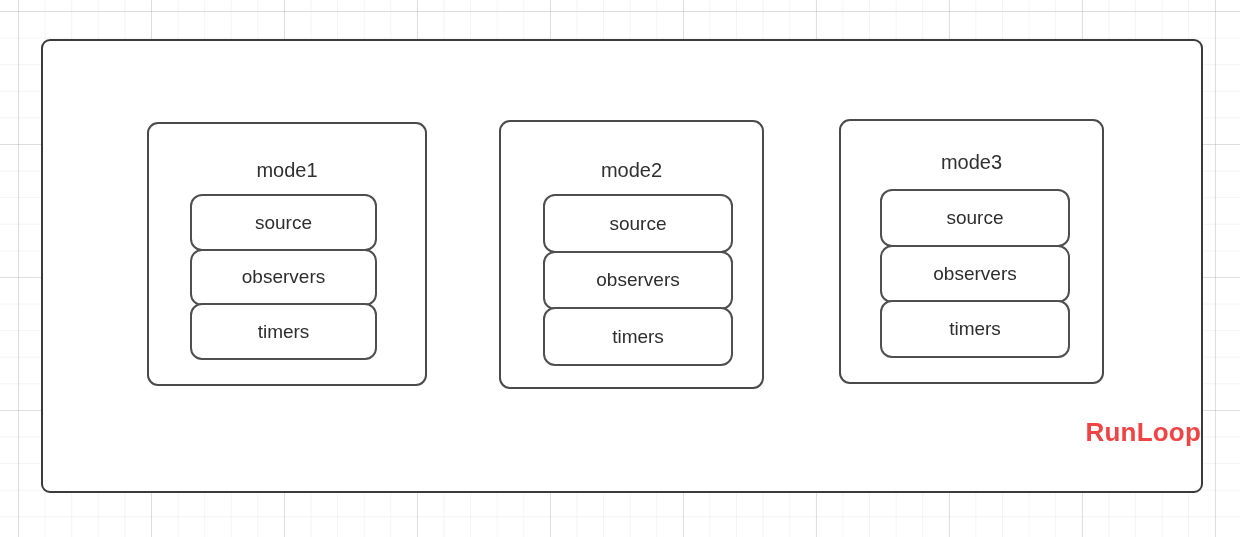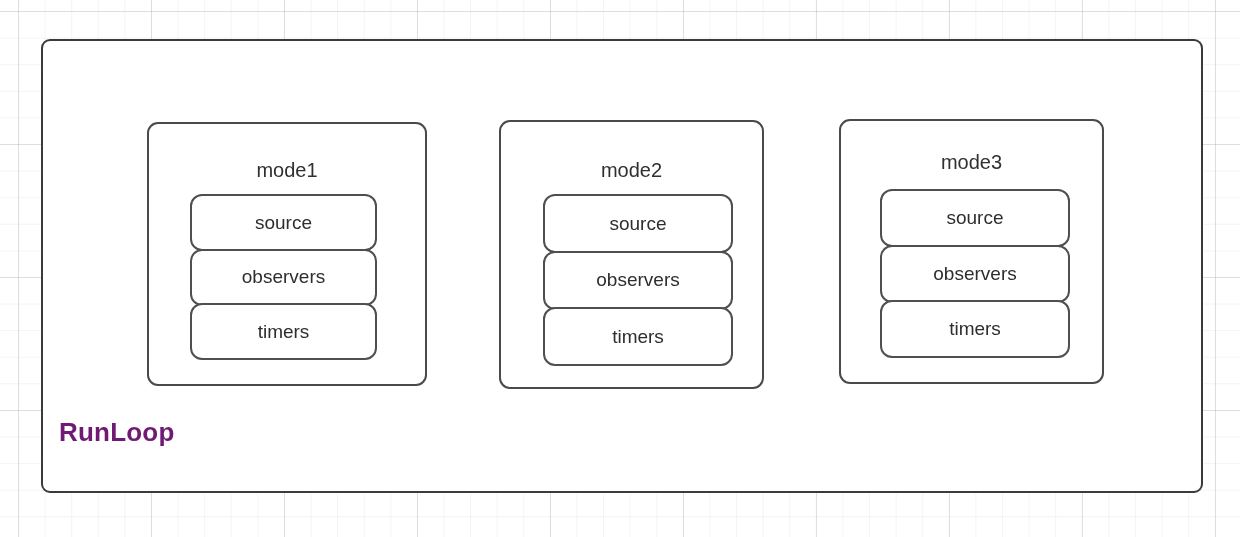--- a/index.html
+++ b/index.html
@@ -49,24 +49,24 @@
     border: 2.5px solid #3b3b3b;
     border-radius: 9px;
     background: #ffffff;
   }
 
   #runloop-title {
     position: absolute;
     left: 16px;
     right: 0;
     top: 378px;
-    text-align: left;
+    text-align: right;
     font-size: 26px;
     font-weight: bold;
-    color: #701a75;
+    color: #ef4444;
     letter-spacing: 0.2px;
     line-height: 1;
   }
 
   
   .mode-box {
     position: absolute;
     box-sizing: border-box;
     border: 2.5px solid #4a4a4a;
     border-radius: 11px;

